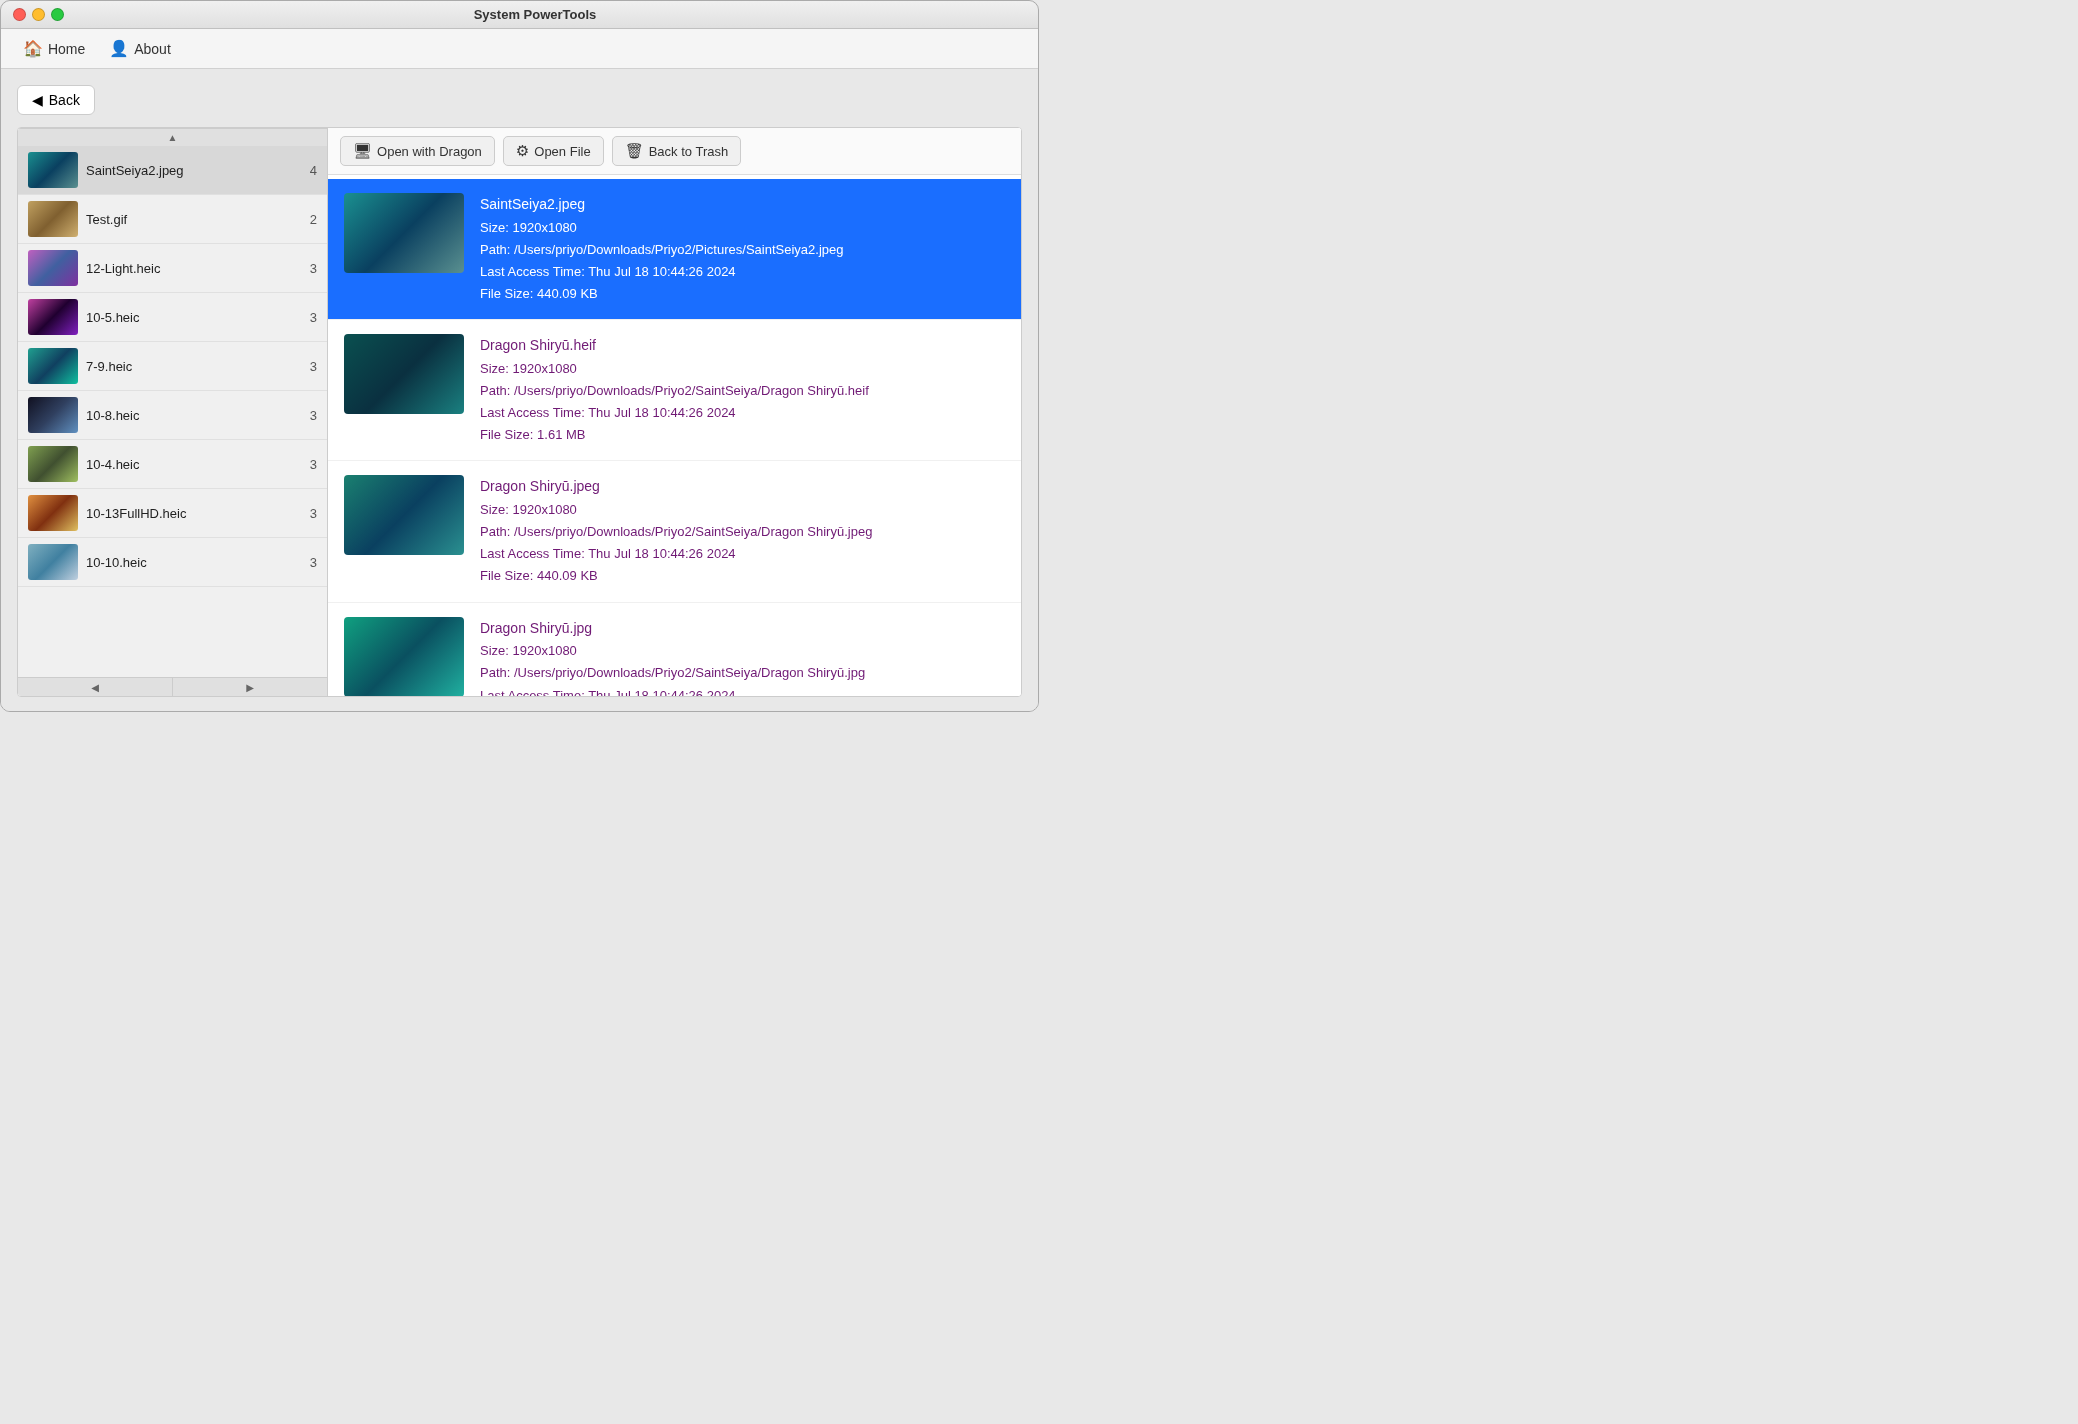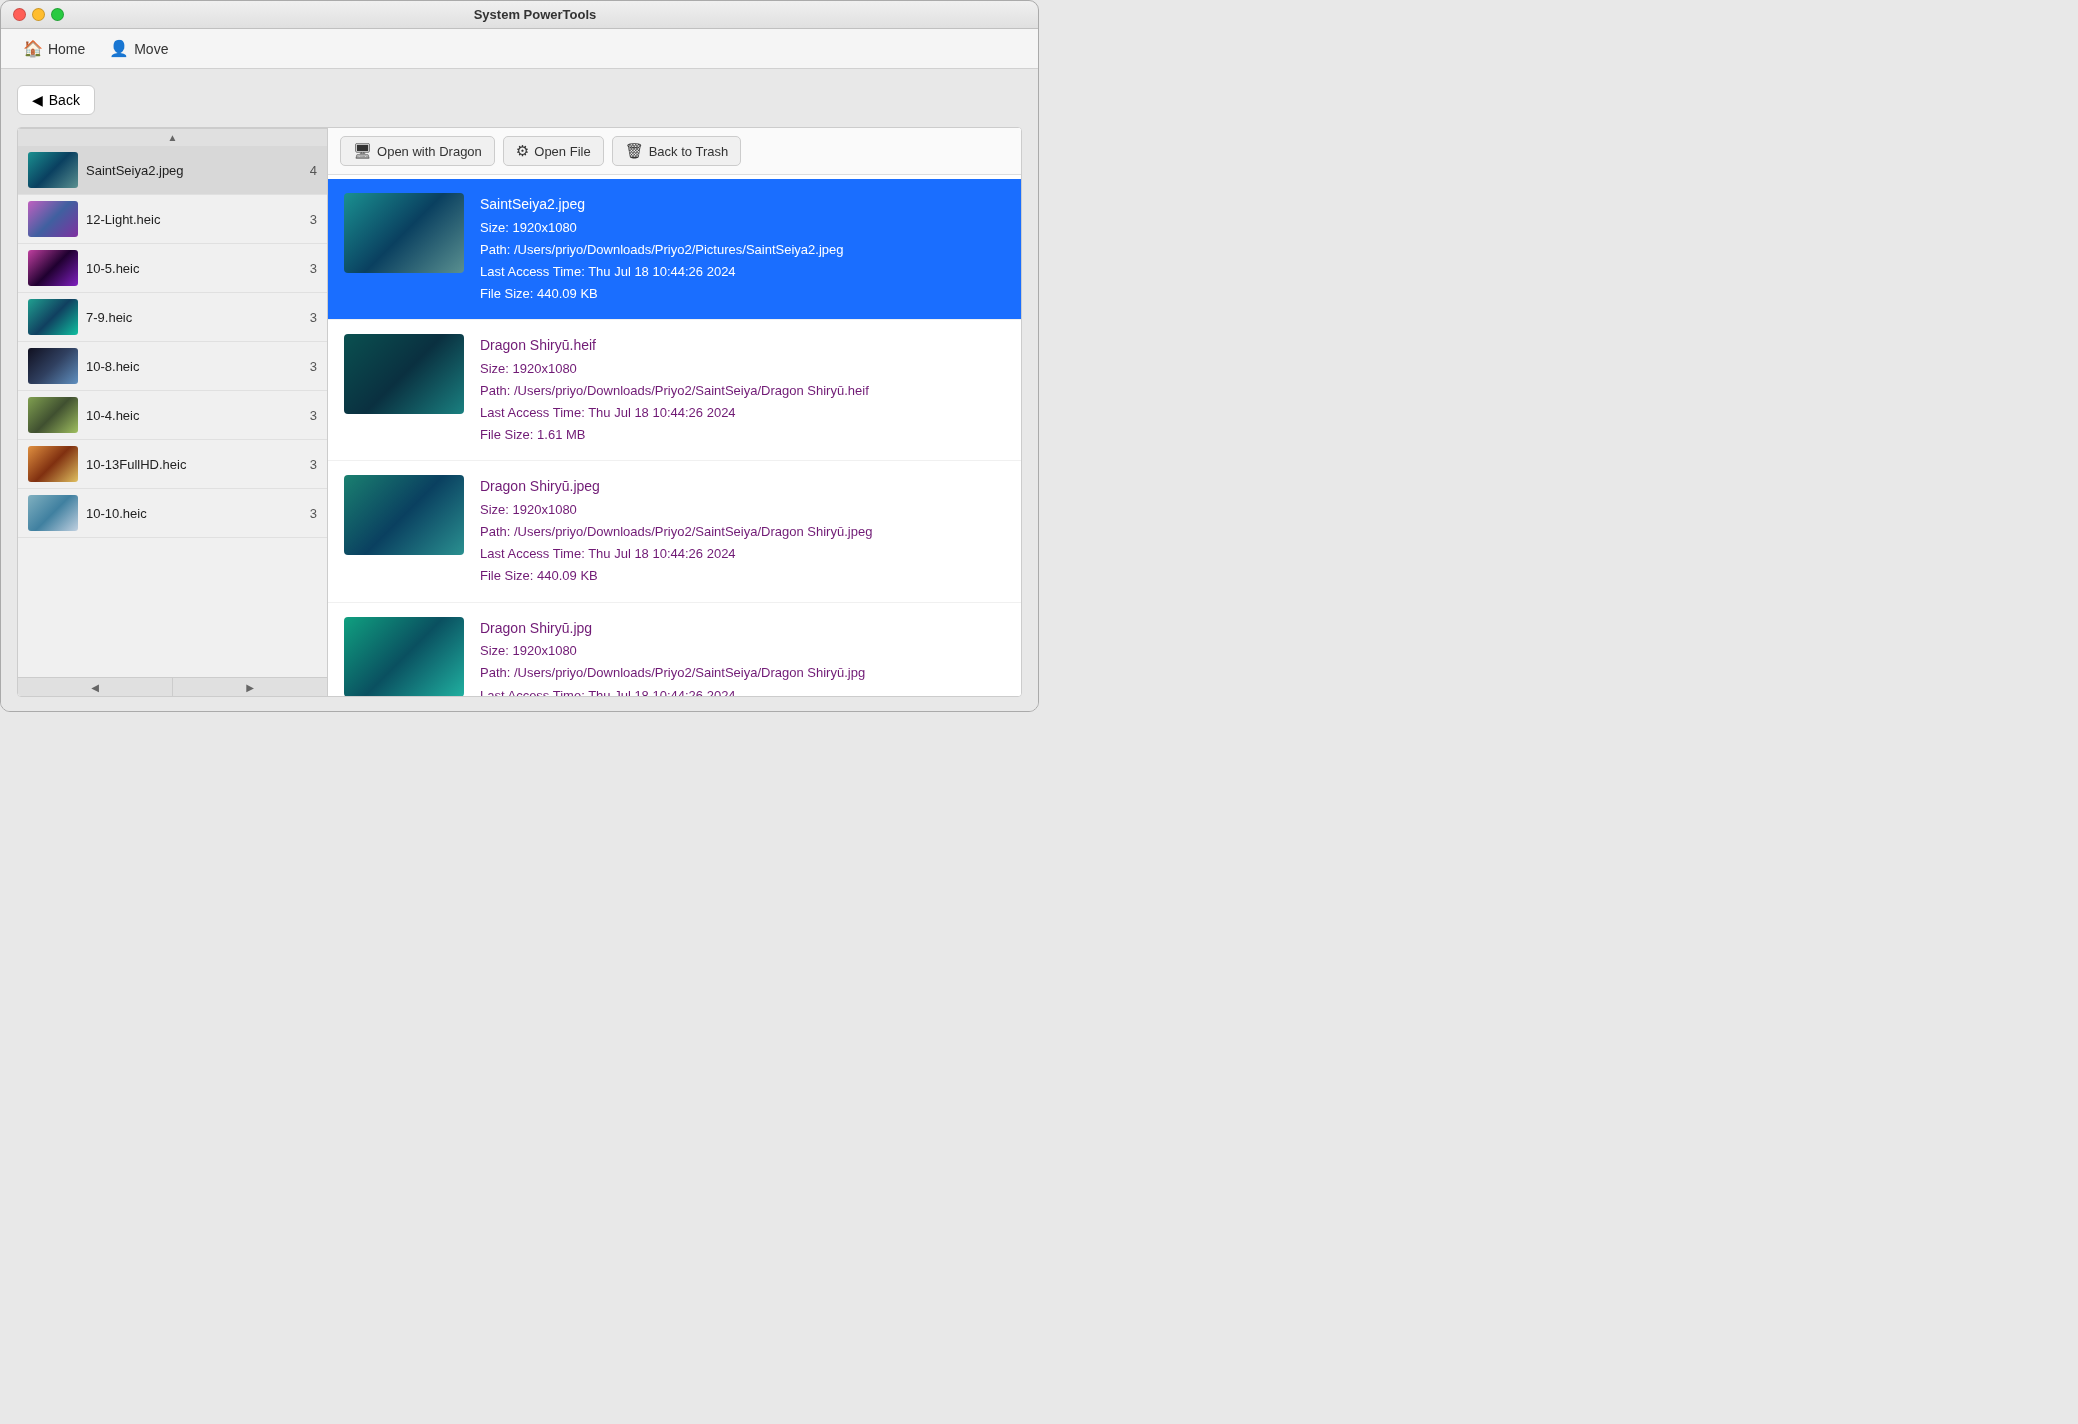--- a/index.html
+++ b/index.html
@@ -271,40 +271,45 @@
   <span class="title-bar-title">System PowerTools</span>
 </div>
 
 <div class="menu-bar">
   <div class="menu-item">
     <span class="menu-icon">🏠</span>
     <span>Home</span>
   </div>
   <div class="menu-item">
     <span class="menu-icon">👤</span>
-    <span>Move</span>
+    <span>About</span>
   </div>
 </div>
 
 <div class="content-area">
 
   <button class="back-btn">
     <span>◀</span>
     <span>Back</span>
   </button>
 
   <div class="main-split">
 
     <div class="left-panel">
       <div class="scroll-arrow">▲</div>
       <div class="file-list" id="file-list-container">
       <div class="file-item selected">
             <div class="file-thumb-canvas thumb-saintseiya2"></div>
             <span class="file-name">SaintSeiya2.jpeg</span>
             <span class="file-count">4</span>
+          </div>
+          <div class="file-item">
+            <div class="file-thumb-canvas thumb-testgif"></div>
+            <span class="file-name">Test.gif</span>
+            <span class="file-count">2</span>
           </div>
           <div class="file-item">
             <div class="file-thumb-canvas thumb-12light"></div>
             <span class="file-name">12-Light.heic</span>
             <span class="file-count">3</span>
           </div>
           <div class="file-item">
             <div class="file-thumb-canvas thumb-105"></div>
             <span class="file-name">10-5.heic</span>
             <span class="file-count">3</span>

